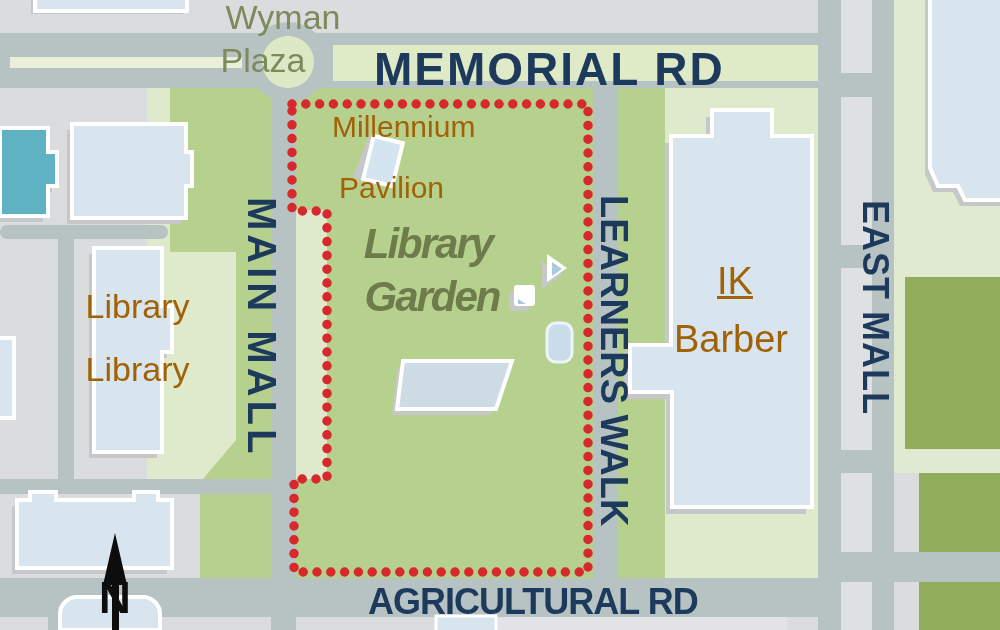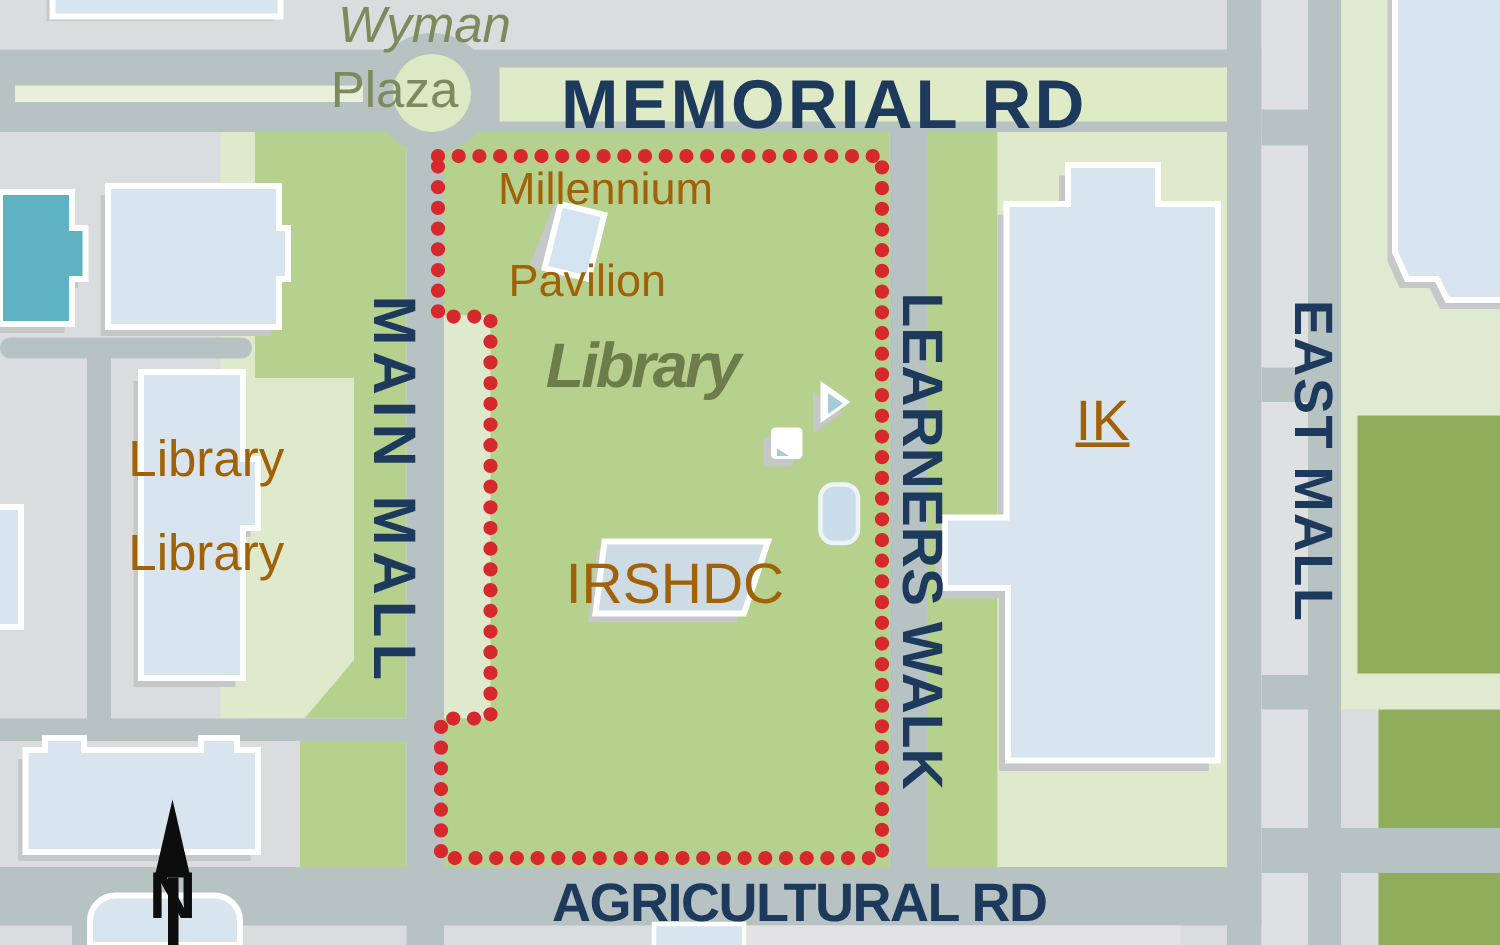--- a/index.html
+++ b/index.html
@@ -114,24 +114,25 @@
     <polygon points="115,533 103,585 127,585" fill="#0d0d0d"></polygon>
     <rect x="112" y="585" width="7" height="45" fill="#0d0d0d"></rect>
   </svg>
 
   <div class="lbl navy c" style="left:374px;top:46px;width:258px;font-size:46px;letter-spacing:2px;">MEMORIAL RD</div>
   <div class="lbl navy v" style="left:282px;top:197px;font-size:40px;letter-spacing:4px;">MAIN MALL</div>
   <div class="lbl navy v" style="left:633px;top:195px;font-size:38px;letter-spacing:0px;">LEARNERS WALK</div>
   <div class="lbl navy v" style="left:893px;top:200px;font-size:36px;letter-spacing:1px;">EAST MALL</div>
   <div class="lbl navy c" style="left:368px;top:584px;width:315px;font-size:36px;letter-spacing:-1px;">AGRICULTURAL RD</div>
 
-  <div class="lbl plaza c" style="left:221px;top:0px;width:124px;font-size:34px;font-style:italic;">Wyman</div>
+  <div class="lbl plaza c" style="left:221px;top:0px;width:124px;font-size:34px;">Wyman</div>
   <div class="lbl plaza c" style="left:201px;top:43px;width:124px;font-size:34px;">Plaza</div>
   <div class="lbl steel" style="left:332px;top:112px;font-size:30px;">Millennium</div>
   <div class="lbl steel" style="left:339px;top:156px;font-size:30px;margin-top:17px;">Pavilion</div>
   <div class="lbl olive c" style="left:338px;top:223px;width:180px;font-size:42px;letter-spacing:-2px;">Library</div>
-  <div class="lbl steel c" style="left:375px;top:371px;width:150px;font-size:38px;">IRSHDC</div>
+  <div class="lbl olive c" style="left:342px;top:276px;width:180px;font-size:42px;letter-spacing:-2px;">Garden</div>
   <div class="lbl steel c" style="left:55px;top:289px;width:165px;font-size:34px;">Library</div>
   <div class="lbl steel c" style="left:55px;top:352px;width:165px;font-size:34px;">Library</div>
   <div class="lbl steel c" style="left:695px;top:262px;width:80px;font-size:38px;text-decoration:underline;">IK</div>
+  <div class="lbl steel c" style="left:659px;top:320px;width:144px;font-size:38px;">Barber</div>
 
   <div class="lbl black c" style="left:93px;top:576px;width:44px;font-size:44px;">N</div>
 </div>
 
 </body></html>

